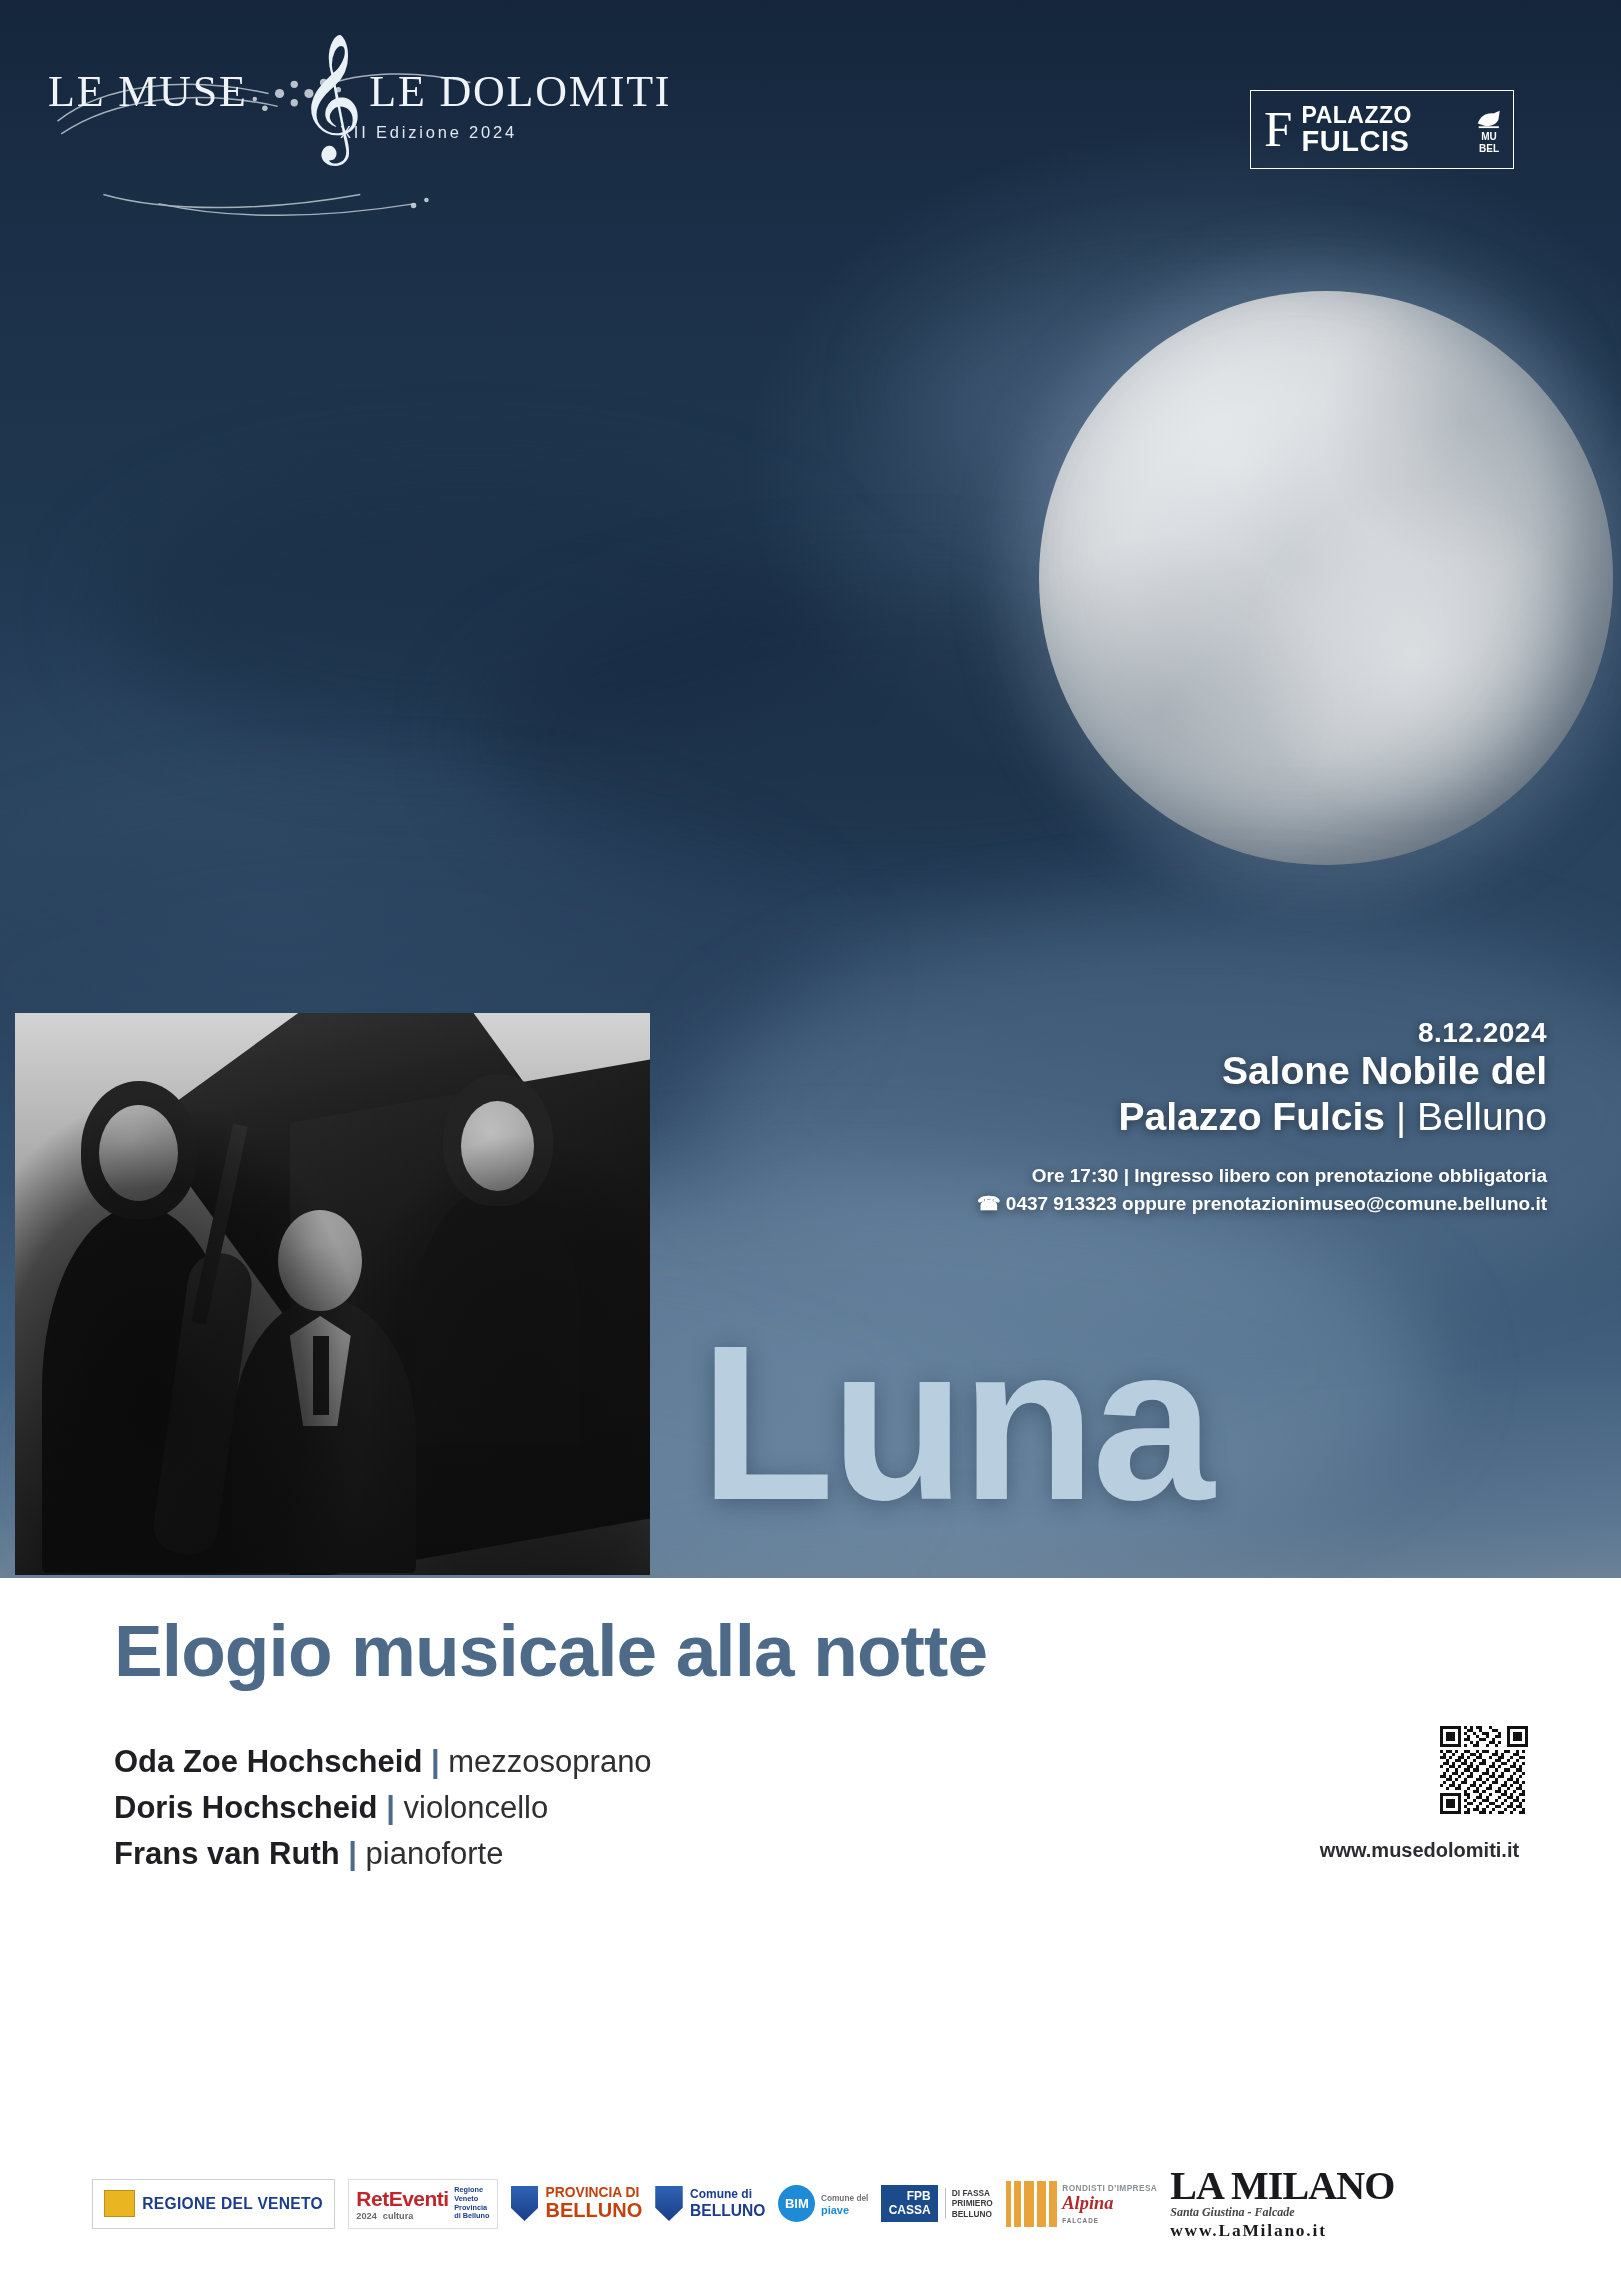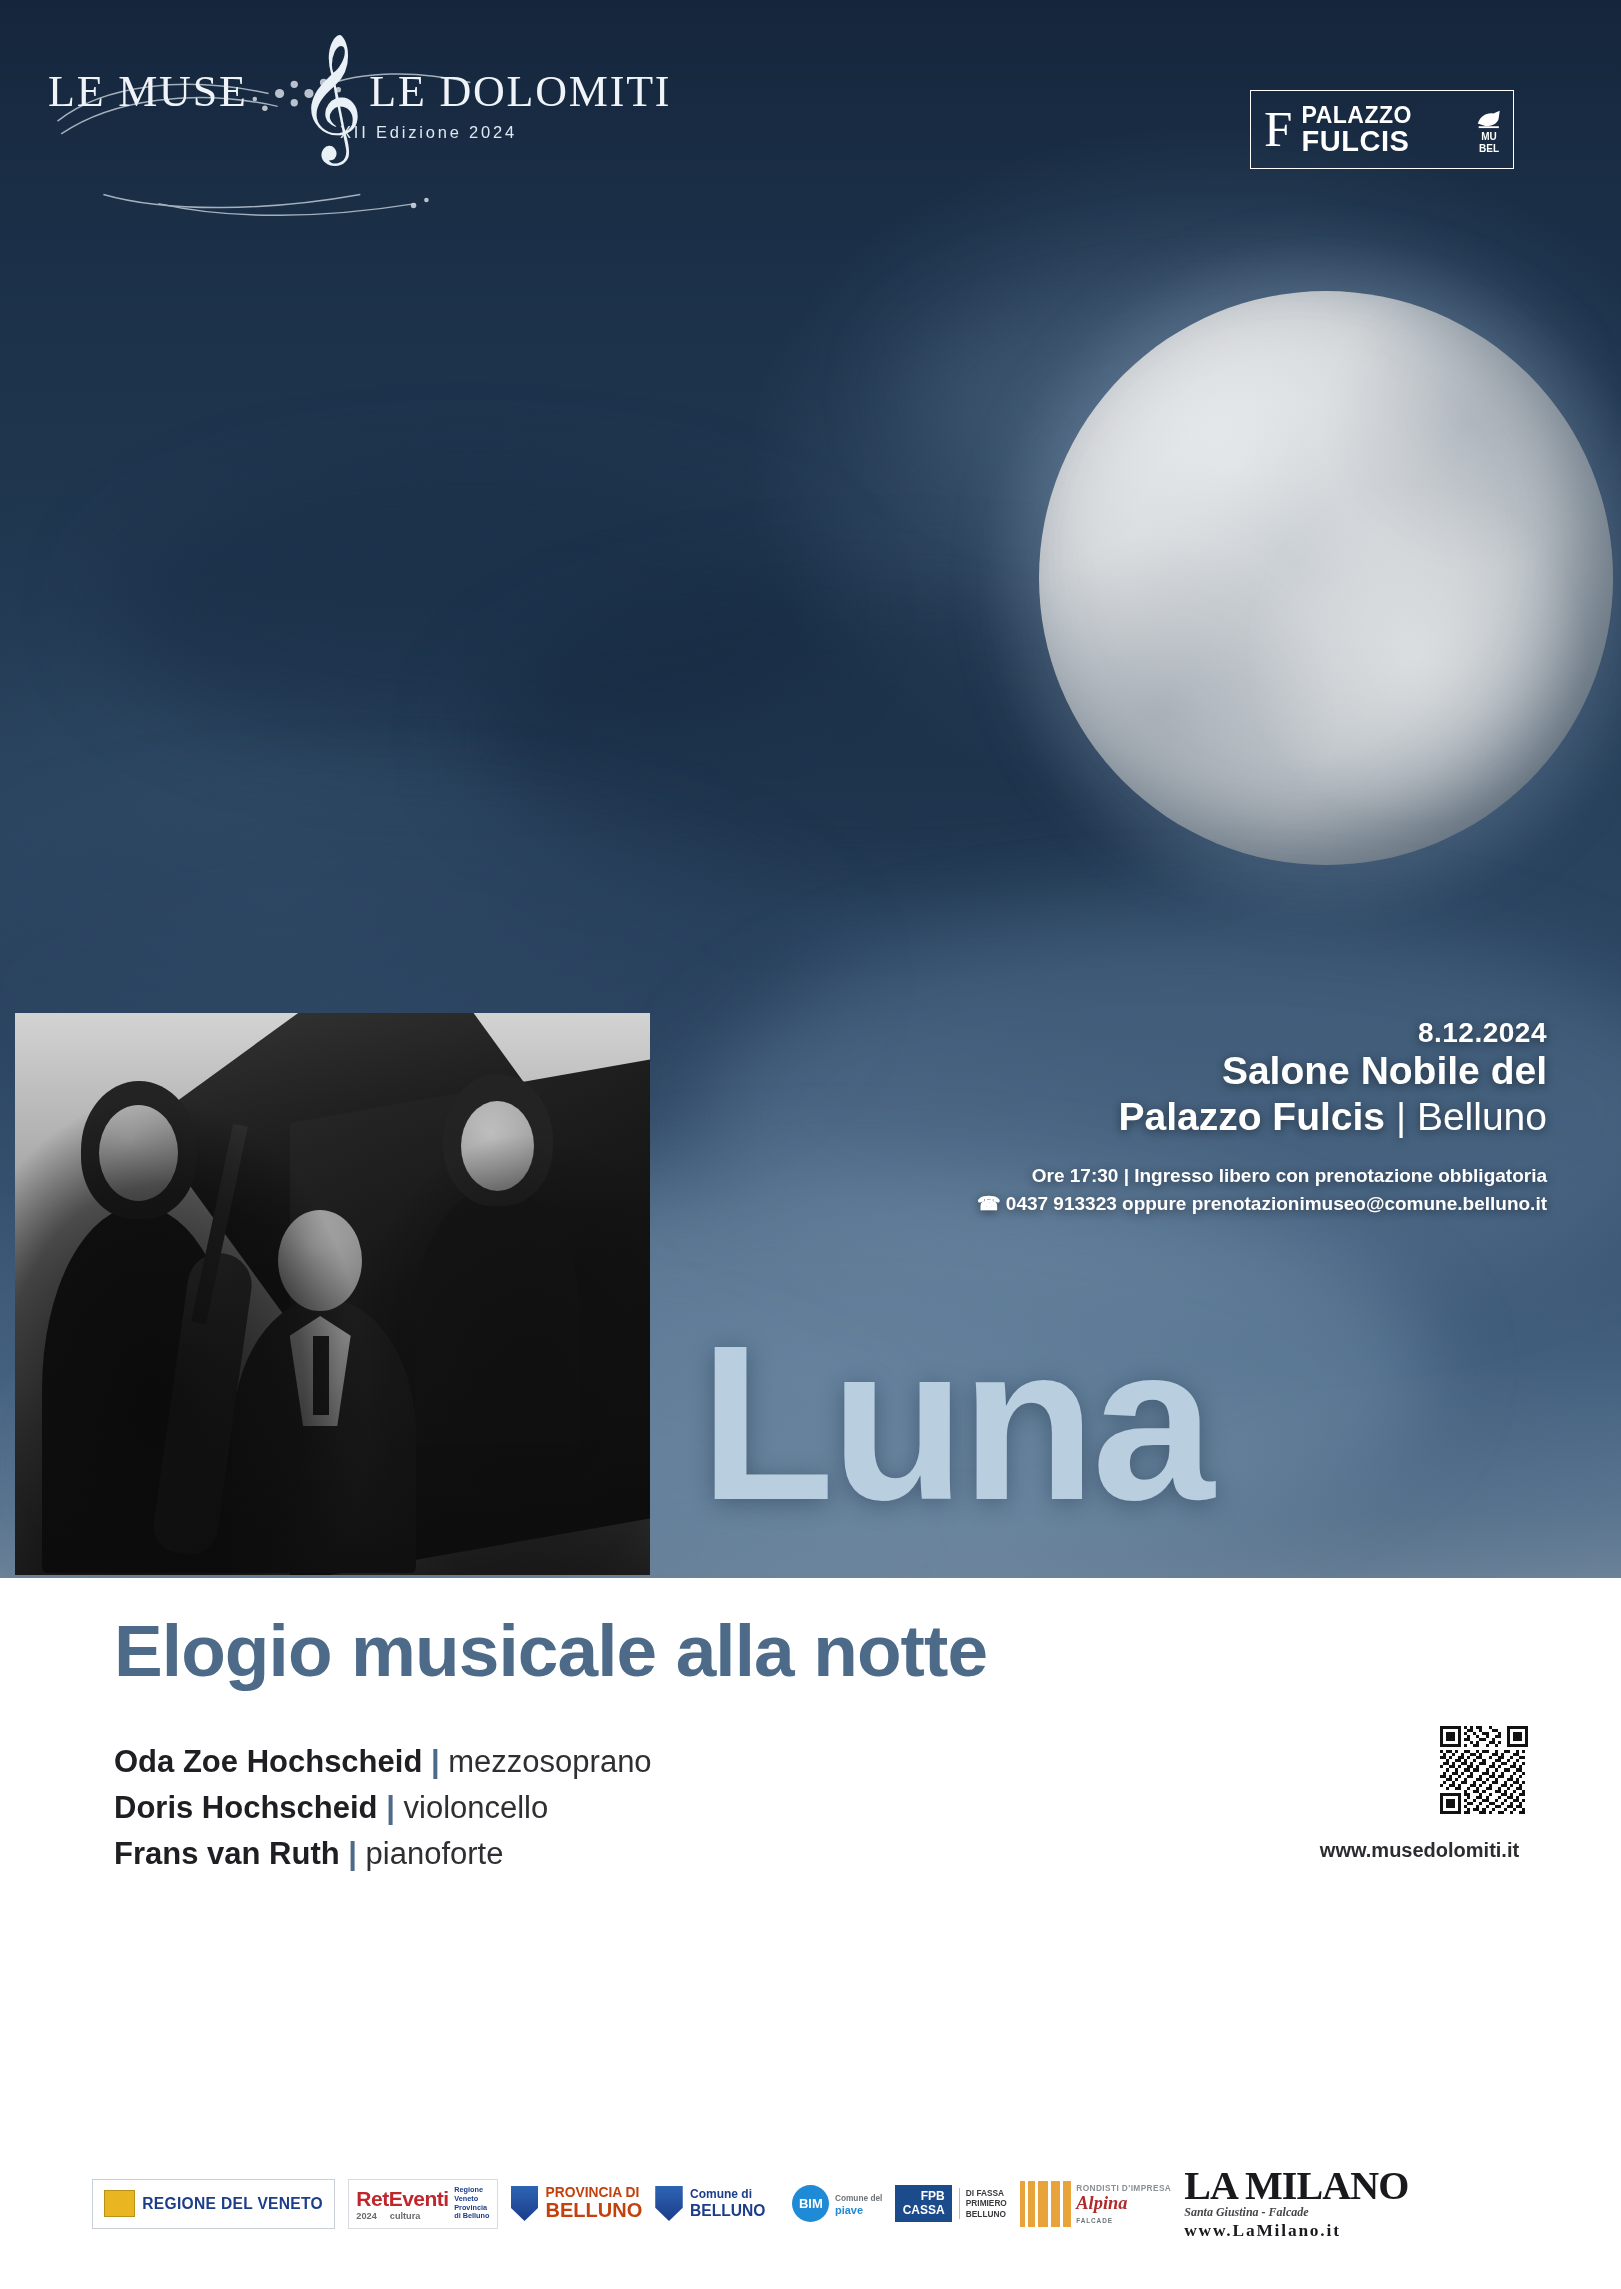--- a/index.html
+++ b/index.html
@@ -392,21 +392,21 @@
   .crest {
     width: 27.5px; height: 35px;
     background: linear-gradient(180deg, #2e64b4, #1b3d8a);
     clip-path: polygon(0 0, 100% 0, 100% 62%, 50% 100%, 0 62%);
   }
   .prov-txt { color: #c2410c; font-size: 13.8px; font-weight: 700; line-height: 1.06; text-align: left; }
   .prov-txt .big { font-size: 20px; }
   .sp-comune { gap: 7.3px; }
   .comune-txt { color: #1b3d8a; font-size: 12px; font-weight: 700; line-height: 1.1; text-align: left; }
   .comune-txt .big { font-size: 15.6px; }
-  .sp-bim { gap: 5.5px; margin-left: 14px; }
+  .sp-bim { gap: 5.5px; }
   .bim-badge {
     width: 37px; height: 37px;
     border-radius: 50%;
     background: #1f8ad6;
     color: #ffffff;
     font-size: 13px;
     font-weight: 700;
     display: flex; align-items: center; justify-content: center;
   }
   .bim-txt { color: #1f8ad6; font-size: 11px; font-weight: 700; line-height: 1.12; text-align: left; }
@@ -776,21 +776,21 @@
   <div class="sponsors">
 
     <div class="sp sp-veneto">
       <span class="lion-box"></span>
       <span>REGIONE DEL VENETO</span>
     </div>
 
     <div class="sp sp-reteventi">
       <span style="display:flex;flex-direction:column;align-items:flex-start">
         <span class="rete-red">RetEventi</span>
-        <span style="display:flex;gap:13px;align-items:baseline">
+        <span style="display:flex;gap:6px;align-items:baseline">
           <span class="rete-sub">2024</span>
           <span class="rete-sub">cultura</span>
         </span>
       </span>
       <span class="rete-reg">Regione<br>Veneto<br>Provincia<br>di Belluno</span>
     </div>
 
     <div class="sp sp-provincia">
       <span class="crest"></span>
       <span class="prov-txt">

